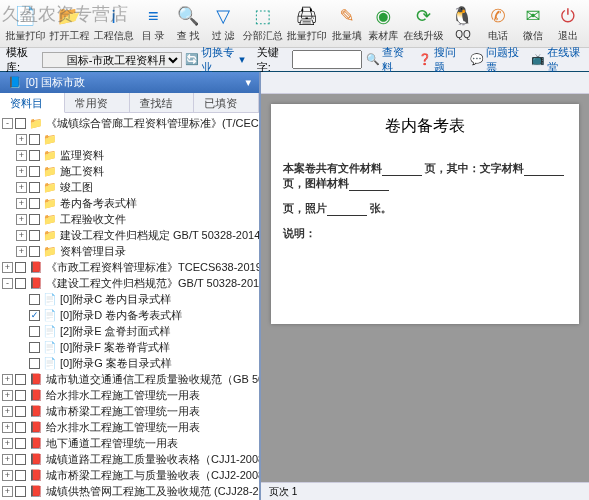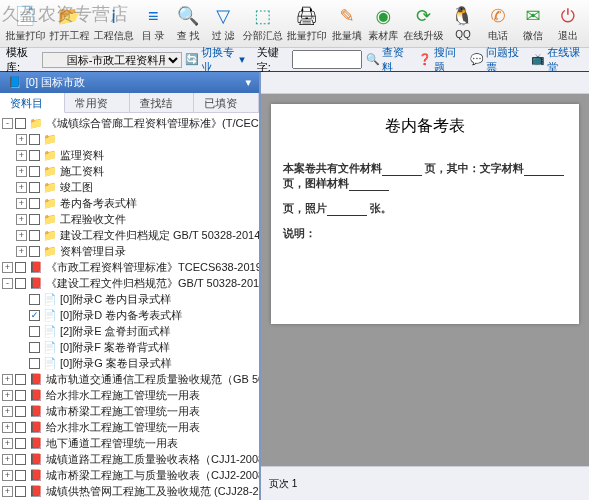--- a/index.html
+++ b/index.html
@@ -34,21 +34,21 @@
 .doc { color: #4080d0; }
 .docr { color: #d0604a; }
 .txt { font-size: 11px; color: #222; }
 .right-panel { flex: 1; display: flex; flex-direction: column; background: #fff; }
 .searchbar { background: #eef0f5; padding: 3px 6px; display: flex; align-items: center; gap: 6px; height: 22px; border-bottom: 1px solid #ccd; font-size: 11px; }
 .doc-area { flex: 1; background: #999; padding: 10px; overflow: auto; }
 .paper { background: #fff; margin: 0 auto; padding: 12px; min-height: 220px; box-shadow: 0 0 4px rgba(0,0,0,0.3); }
 .paper-title { text-align: center; font-size: 16px; font-weight: normal; margin-bottom: 24px; font-family: SimSun, serif; }
 .paper-line { font-size: 11px; color: #333; margin: 10px 0; font-family: SimSun, serif; font-weight: bold; }
 .paper-line .blank { display: inline-block; border-bottom: 1px solid #333; min-width: 40px; height: 12px; vertical-align: bottom; }
-.footer { position: absolute; bottom: 0; left: 261px; right: 0; height: 34px; background: #eef0f5; border-top: 1px solid #ccd; display: flex; align-items: center; padding: 0 8px; font-size: 10px; gap: 12px; }
+.footer { position: absolute; bottom: 0; left: 261px; right: 0; height: 18px; background: #eef0f5; border-top: 1px solid #ccd; display: flex; align-items: center; padding: 0 8px; font-size: 10px; gap: 12px; }
 .tree::-webkit-scrollbar { width: 14px; }
 .tree::-webkit-scrollbar-track { background: #f0f0f0; }
 .tree::-webkit-scrollbar-thumb { background: #c0c8d8; border: 1px solid #a0a8b8; }
 </style>
 </head>
 <body>
 
 <div class="watermark">久盈农资专营店</div>
 
 <div class="toolbar" id="toolbar">

